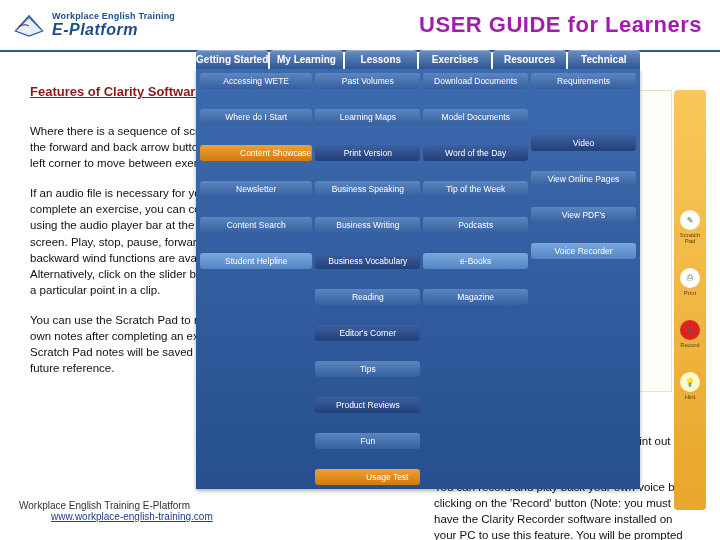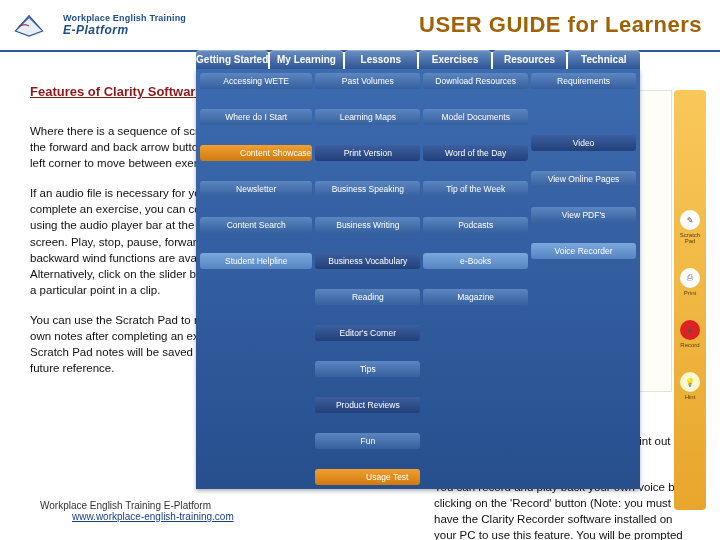--- a/index.html
+++ b/index.html
@@ -17,43 +17,43 @@
     height: 50px;
     border-bottom: 2px solid #325a90;
     display: flex;
     align-items: center;
     justify-content: space-between;
     padding: 0 18px 0 12px;
   }
   .logo {
     display: flex;
     align-items: center;
-    gap: 17px;
+    gap: 6px;
   }
   .logo-icon {
     width: 34px;
     height: 30px;
   }
   .logo-text1 {
     font-size: 9px;
     font-weight: bold;
     color: #1e4d8c;
     letter-spacing: 0.2px;
   }
   .logo-text2 {
-    font-size: 12px;
+    font-size: 16px;
     font-weight: bold;
     color: #1e4d8c;
     font-style: italic;
     letter-spacing: 0.5px;
   }
   .page-title {
     font-size: 22px;
     font-weight: bold;
-    color: #a16207;
+    color: #a21caf;
     letter-spacing: 0.5px;
   }
   .content {
     position: relative;
     padding: 32px 30px 0 30px;
   }
   .section-heading {
     font-size: 13px;
     font-weight: bold;
     color: #8a1a1a;
@@ -79,21 +79,21 @@
     font-size: 11.5px;
     line-height: 1.4;
     color: #111;
   }
   .col-right p {
     margin: 0 0 14px 0;
   }
   .footer {
     position: absolute;
     bottom: 18px;
-    left: 40px;
+    left: 19px;
     font-size: 10px;
     color: #333;
   }
   .footer-link {
     color: #1a3e8c;
     text-decoration: underline;
     margin-left: 32px;
   }
 
   
@@ -309,21 +309,21 @@
         <div class="menu-item blue">Business Writing</div>
         <div class="menu-item darkblue">Business Vocabulary</div>
         <div class="menu-item blue">Reading</div>
         <div class="menu-item darkblue">Editor's Corner</div>
         <div class="menu-item blue">Tips</div>
         <div class="menu-item darkblue">Product Reviews</div>
         <div class="menu-item blue">Fun</div>
         <div class="menu-item orange">Usage Test</div>
       </div>
       <div class="menu-col">
-        <div class="menu-item blue">Download Resources</div>
+        <div class="menu-item blue">Download Documents</div>
         <div class="menu-item blue">Model Documents</div>
         <div class="menu-item darkblue">Word of the Day</div>
         <div class="menu-item blue">Tip of the Week</div>
         <div class="menu-item blue">Podcasts</div>
         <div class="menu-item lightblue">e-Books</div>
         <div class="menu-item blue">Magazine</div>
       </div>
       <div class="menu-col">
         <div class="menu-item blue">Requirements</div>
         <div class="menu-item blue" style="visibility: hidden;"></div>

